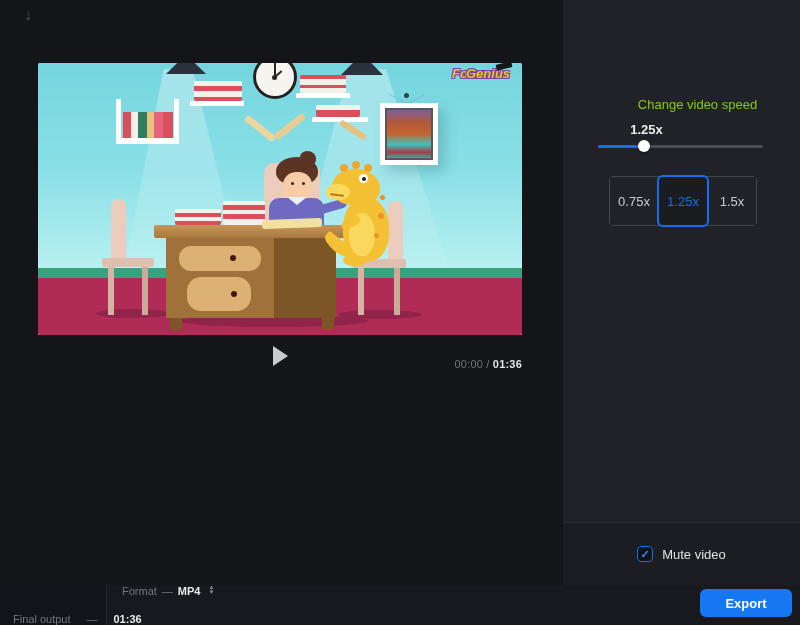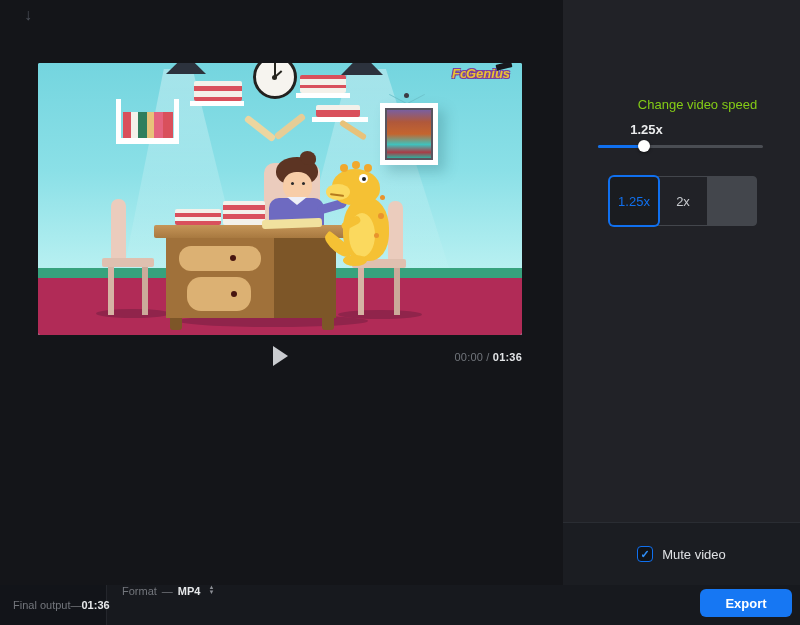--- a/index.html
+++ b/index.html
@@ -107,21 +107,21 @@
   .vs-dino-bump2 { left:314px; top:98px; width:8px; height:8px; background:#f0a82c; border-radius:50%; }
   .vs-dino-bump3 { left:326px; top:101px; width:8px; height:8px; background:#f0a82c; border-radius:50%; }
   .vs-dino-spot1 { left:340px; top:150px; width:6px; height:6px; background:#e8932e; border-radius:50%; }
   .vs-dino-spot2 { left:336px; top:170px; width:5px; height:5px; background:#e8932e; border-radius:50%; }
   .vs-dino-spot3 { left:342px; top:132px; width:5px; height:5px; background:#e8932e; border-radius:50%; }
 
   
   .player-row { position:absolute; left:38px; top:344px; width:484px; height:28px; }
   .play-btn { position:absolute; left:235px; top:2px; width:0; height:0; cursor:pointer;
     border-top:10px solid transparent; border-bottom:10px solid transparent; border-left:15px solid #c9cbcf; }
-  .time { position:absolute; right:0; top:7px; font-size:11px; color:#71757b; letter-spacing:.2px; }
+  .time { position:absolute; right:0; top:14px; font-size:11px; color:#71757b; letter-spacing:.2px; }
   .time b { color:#e3e5e7; font-weight:700; }
 
   
   .sidebar { position:absolute; left:563px; top:0; width:237px; height:522px; background:#212227; }
   .sidebar-title { position:absolute; top:97px; left:16px; width:100%; text-align:center; font-size:13px; color:#84cc16; }
   .slider-wrap { position:absolute; left:35px; top:122px; width:165px; height:34px; }
   .slider-value { position:absolute; top:0; left:34px; font-size:13px; font-weight:700; color:#ecedee; }
   .slider-track { position:absolute; left:0; top:23px; width:100%; height:3px; background:#4a4d53; border-radius:2px; cursor:pointer; }
   .slider-fill { position:absolute; left:0; top:23px; height:3px; background:#1070ef; border-radius:2px; }
   .slider-knob { position:absolute; top:18px; left:40px; width:12px; height:12px; border-radius:50%; background:#fff; box-shadow:0 1px 3px rgba(0,0,0,.5); cursor:grab; }
@@ -130,21 +130,21 @@
   .speed-cell { background:#212227; display:flex; align-items:center; justify-content:center; font-size:13px; color:#c9ccd0; cursor:pointer; }
   .speed-cell.selected { position:relative; z-index:1; background:#1a1c20; color:#1070ef; box-shadow:0 0 0 2px #1070ef; border-radius:4px; }
 
   .mute-section { position:absolute; left:563px; top:522px; width:237px; height:63px; background:#1b1d22; border-top:1px solid #2a2d33; display:flex; align-items:center; justify-content:center; gap:9px; }
   .mute-box { width:16px; height:16px; border-radius:4px; border:1.5px solid #1070ef; background:#101318; color:transparent; font-size:11px; line-height:14px; text-align:center; cursor:pointer; }
   .mute-box.checked { color:#2f8df5; font-weight:700; }
   .mute-label { font-size:13px; color:#dfe1e4; }
 
   
   .footer { position:absolute; left:0; top:585px; width:800px; height:40px; background:#17191e; }
-  .footer-left { position:absolute; left:0; top:0; width:107px; height:100%; background:#121419; border-right:1px solid #24262c; display:flex; align-items:center; padding-left:13px; font-size:11px; color:#73767c; gap:0; white-space:nowrap; }
+  .footer-left { position:absolute; left:0; top:0; width:107px; height:100%; background:#121419; border-right:1px solid #24262c; display:flex; align-items:flex-end; padding-left:13px; font-size:11px; color:#73767c; gap:16px; white-space:nowrap; }
   .footer-left b, .footer-format b { color:#e6e8ea; font-weight:700; }
   .footer-format { position:absolute; left:122px; top:0; height:100%; display:flex; gap:5px; font-size:11px; color:#73767c; cursor:pointer; }
   .stepper { display:flex; flex-direction:column; line-height:5px; font-size:6px; color:#8b8e94; margin-left:3px; }
   .export-btn { position:absolute; right:8px; top:4px; width:92px; height:28px; background:#1677f3; color:#fff; border:none; border-radius:6px; font-size:13px; font-weight:700; font-family:inherit; cursor:pointer; }
 </style>
 </head>
 <body>
 
 <div class="app">
 
@@ -255,22 +255,23 @@
 
   <div class="sidebar">
     <div class="sidebar-title">Change video speed</div>
     <div class="slider-wrap">
       <span class="slider-value" style="left: calc(28% - 14px);">1.25x</span>
       <div class="slider-track"></div>
       <div class="slider-fill" style="width: 28%;"></div>
       <div class="slider-knob" style="left: calc(28% - 6px);"></div>
     </div>
     <div class="speed-grid">
+      <div class="speed-cell">0.75x</div>
       <div class="speed-cell selected">1.25x</div>
-      <div class="speed-cell">2x</div>
+      <div class="speed-cell">1.5x</div>
     </div>
   </div>
 
   <div class="mute-section">
     <span class="mute-box checked">✓</span>
     <span class="mute-label">Mute video</span>
   </div>
 
   <div class="footer">
     <div class="footer-left">

